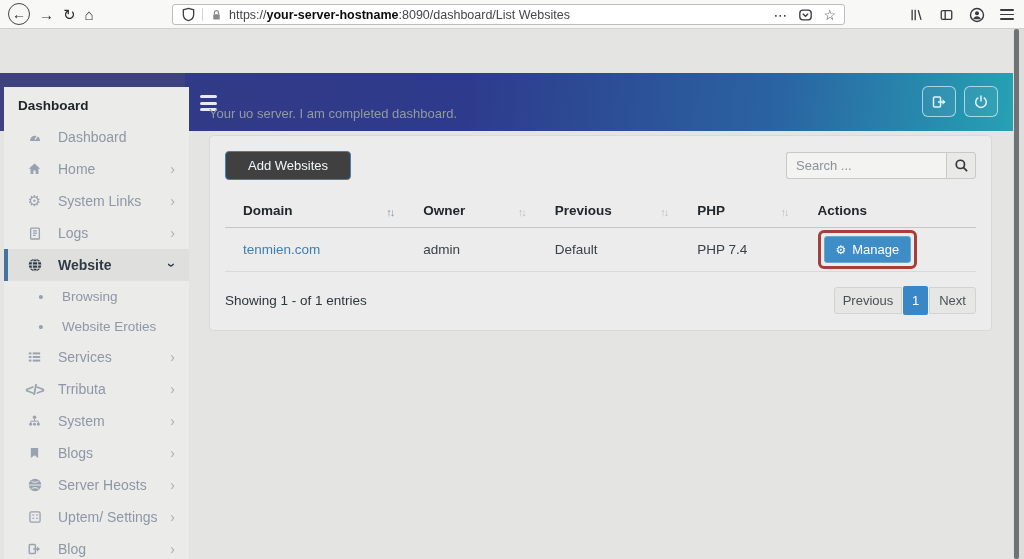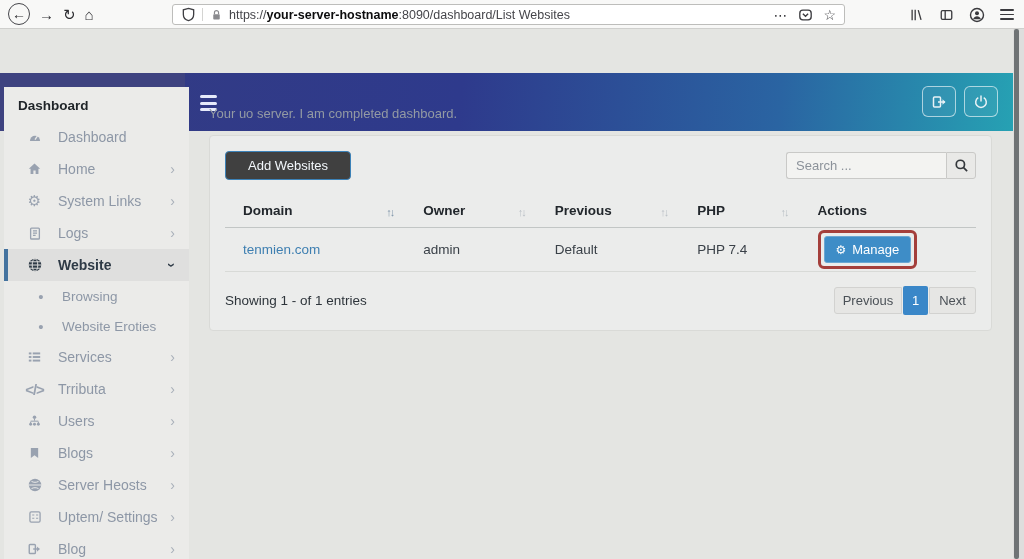--- a/index.html
+++ b/index.html
@@ -297,21 +297,21 @@
             <rect x="7.4" y="5.6" width="1.2" height="2"></rect>
             <path d="M3.6 7.6h8.8v1.2H3.6z"></path>
             <rect x="3" y="8.8" width="1.2" height="1.6"></rect>
             <rect x="11.8" y="8.8" width="1.2" height="1.6"></rect>
             <circle cx="3.6" cy="11.8" r="1.7"></circle>
             <circle cx="8" cy="11.8" r="1.7"></circle>
             <circle cx="12.4" cy="11.8" r="1.7"></circle>
           </g>
         </svg>
     </span>
-    <span>Users</span>
+    <span>System</span>
     <span class="s-chev">›</span>
   </div>
 
   <div class="side-item">
     <span class="s-icon">
       <svg width="13" height="14" viewBox="0 0 16 16">
           <path d="M3.5 1.8h9v12.4L8 10.9l-4.5 3.3z" fill="currentColor"></path>
         </svg>
     </span>
     <span>Blogs</span>

